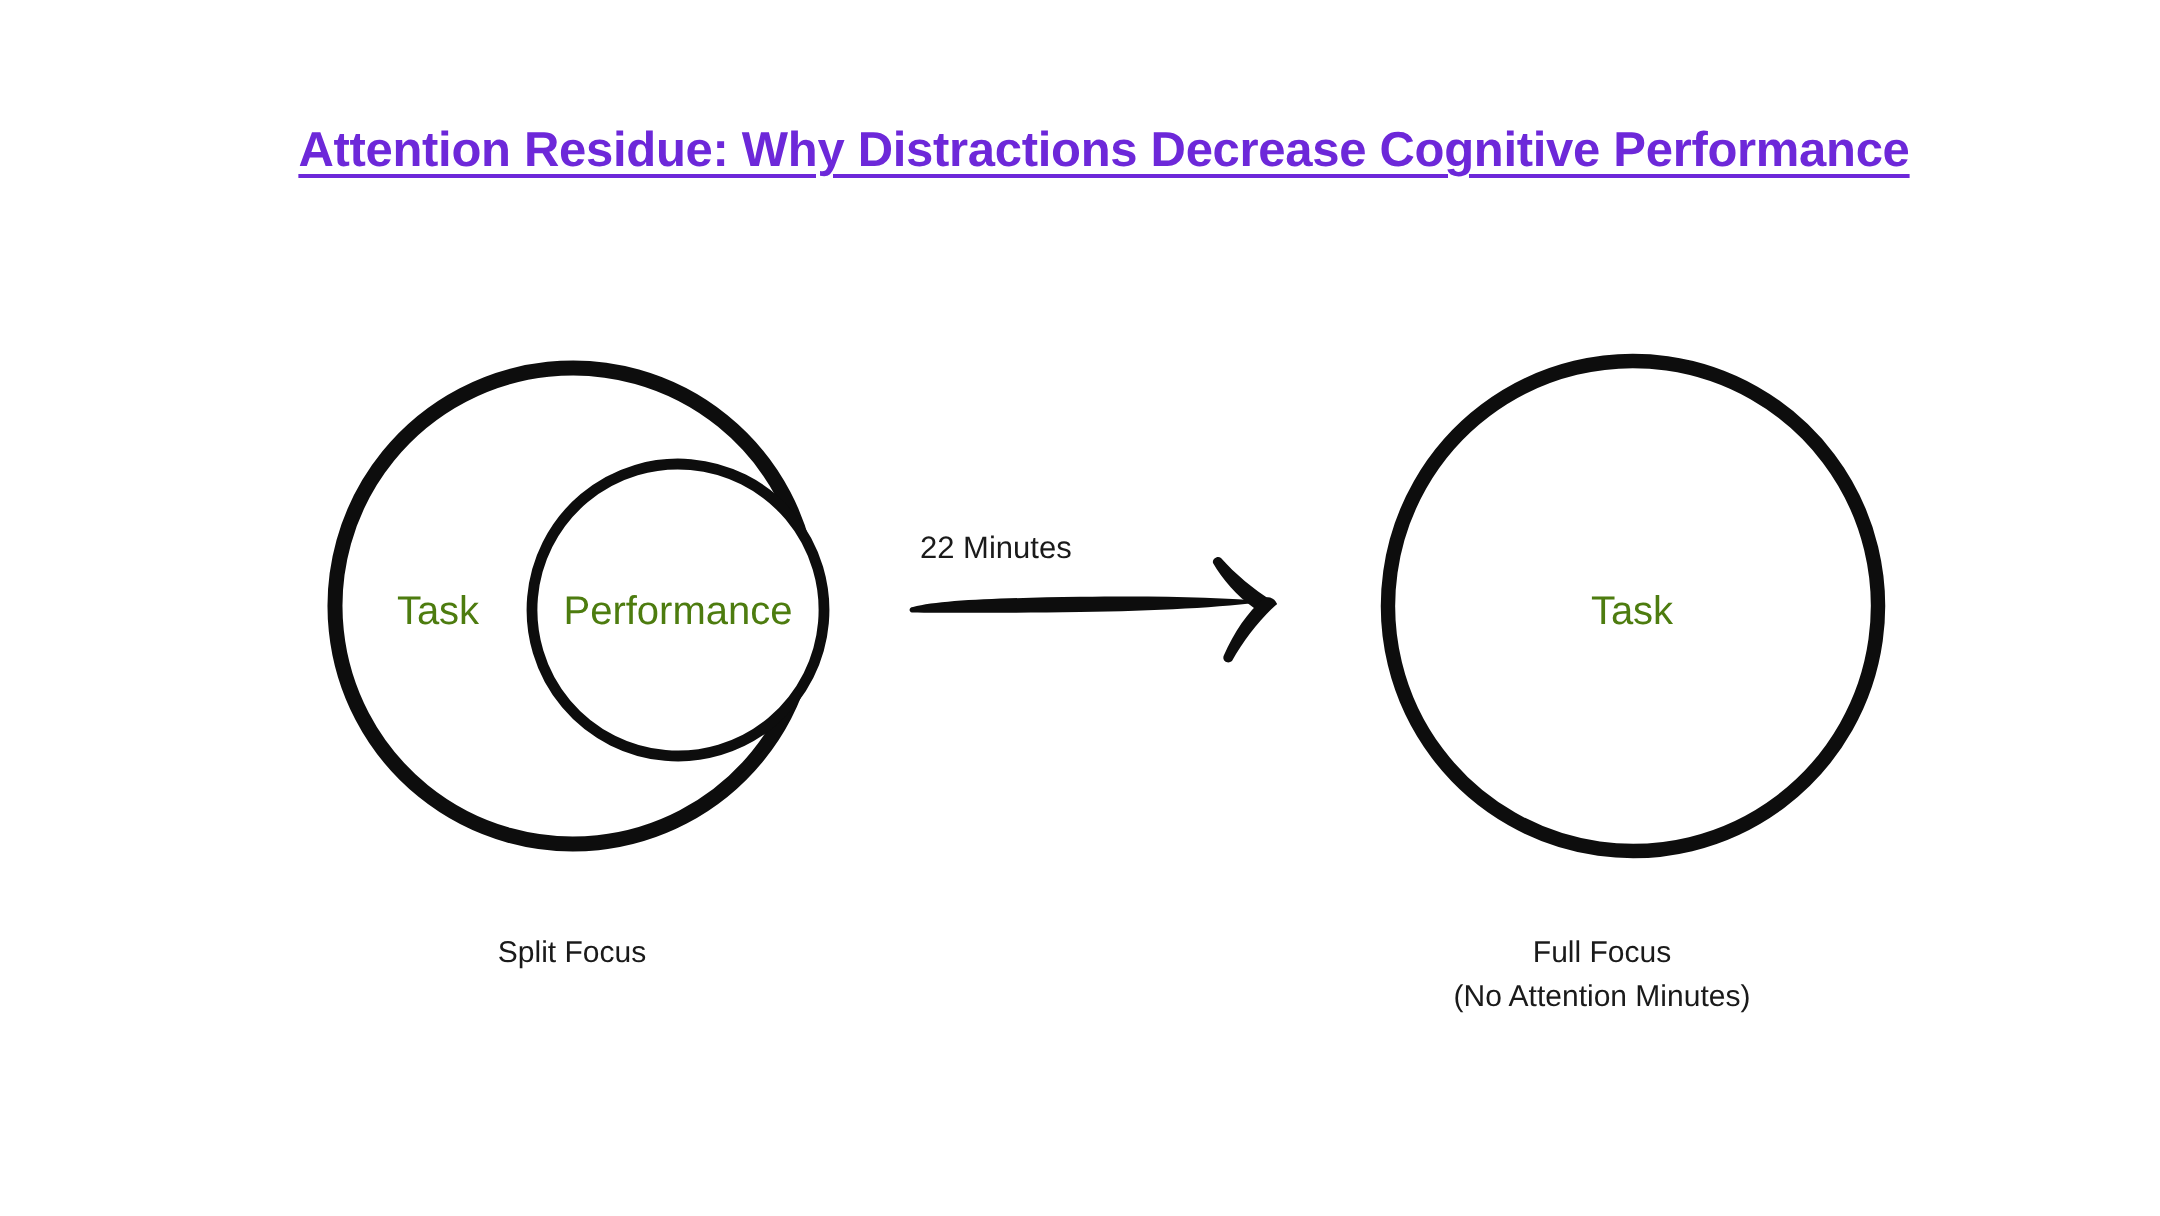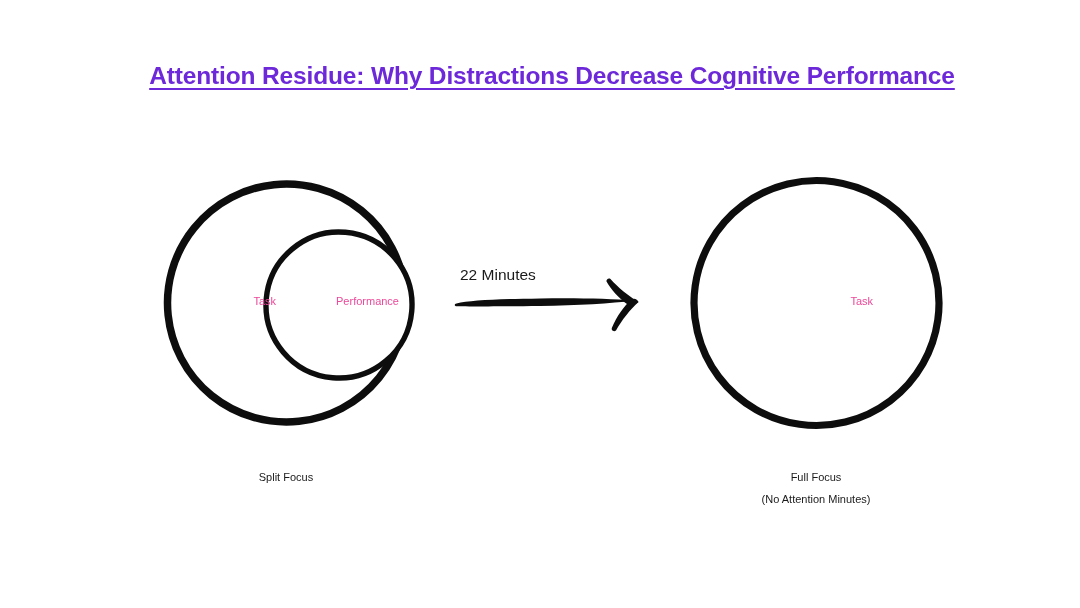--- a/index.html
+++ b/index.html
@@ -39,39 +39,39 @@
   svg#diagram {
     position: absolute;
     left: 0;
     top: 0;
     width: 1080px;
     height: 608px;
     display: block;
   }
   .node-label {
     position: absolute;
-    font-size: 11px;
-    color: #ec4899;
+    font-size: 20px;
+    color: #4d7c0f;
     white-space: nowrap;
-    text-align: right;
+    text-align: center;
   }
   .caption {
     position: absolute;
-    font-size: 11px;
+    font-size: 15px;
     line-height: 22px;
     color: #1a1a1a;
     text-align: center;
     white-space: nowrap;
   }
   .caption .line2 { display: block; }
   #label-task-left  { left: 162px; top: 295px; width: 114px; }
   #label-distraction{ left: 279px; top: 295px; width: 120px; }
   #label-task-right { left: 759px; top: 295px; width: 114px; }
   #caption-left  { left: 166px; top: 466px; width: 240px; }
-  #caption-right { left: 696px; top: 466px; width: 240px; }
+  #caption-right { left: 681px; top: 466px; width: 240px; }
   #arrow-label {
     position: absolute;
     left: 460px;
     top: 266px;
     width: 158px;
     text-align: left;
     font-size: 15.5px;
     color: #1a1a1a;
     white-space: nowrap;
   }

